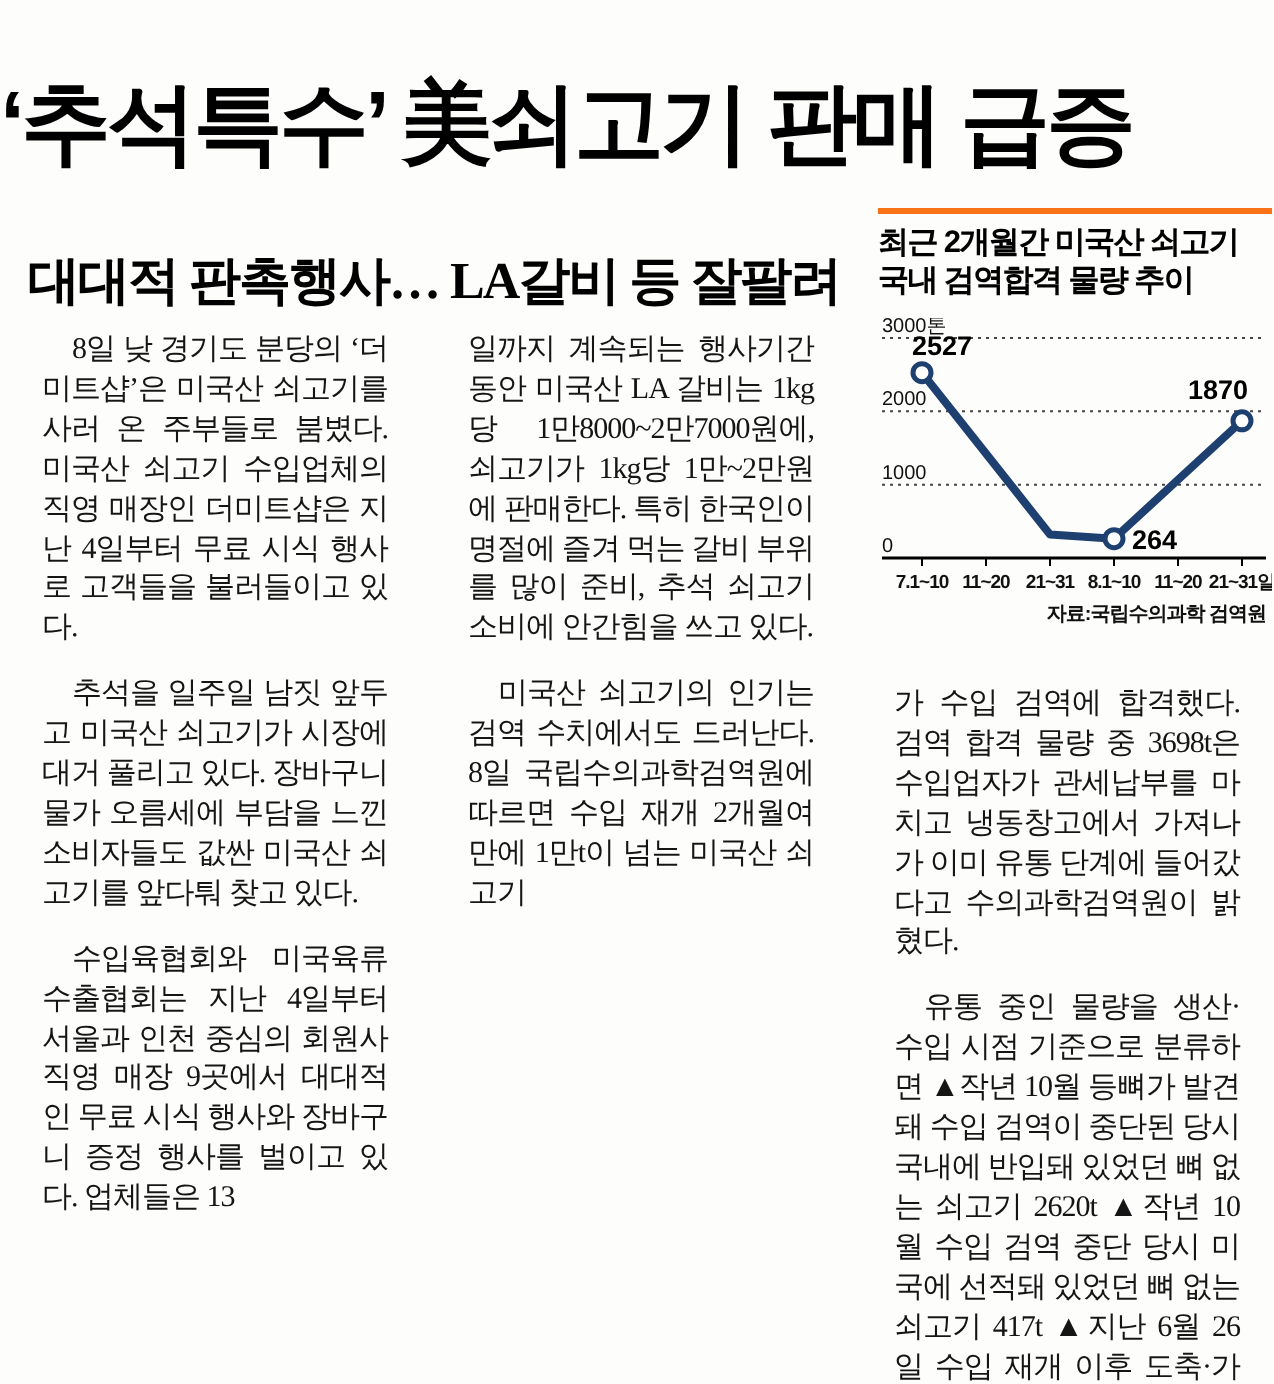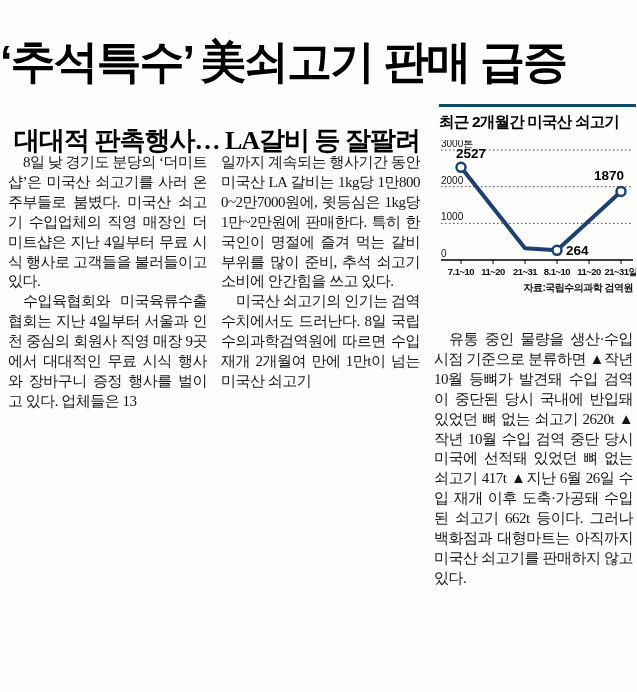--- a/index.html
+++ b/index.html
@@ -16,28 +16,28 @@
   }
   .subheadline{
     position:absolute;top:101px;left:14px;width:410px;
     font-weight:700;font-size:26px;letter-spacing:-1px;color:#000;
   }
   .col{
     position:absolute;width:199px;top:153px;
     font-size:15px;line-height:19.9px;text-align:justify;
     word-break:break-all;letter-spacing:-0.5px;color:#151515;
   }
-  .col p{margin:0;text-indent:1em;}
+  .col p{margin:13px;text-indent:1em;}
   .col p.noindent{text-indent:0;}
   #col1{left:8px;}
   #col2{left:221px;}
   #col3{left:434px;top:330px;}
   .chart-panel{
     position:absolute;left:439px;top:104px;width:197px;
-    border-top:3px solid #0c4a6e;padding-top:5px;
+    border-top:3px solid #f97316;padding-top:5px;
     font-family:"Liberation Sans","DejaVu Sans",sans-serif;
   }
   .chart-title{
     font-weight:800;font-size:15.5px;line-height:19px;
     letter-spacing:-0.8px;color:#000;
   }
   .chart-svg-wrap{margin-top:9px;}
   svg text{font-family:"Liberation Sans","DejaVu Sans",sans-serif;}
 </style>
 </head>
@@ -45,20 +45,21 @@
 
 <div>
 
   <h1 class="headline">‘추석특수’ 美쇠고기 판매 급증</h1>
 
   <h2 class="subheadline">대대적 판촉행사… LA갈비 등 잘팔려</h2>
 
   <div class="chart-panel">
     <div class="chart-title">
       <div>최근 2개월간 미국산 쇠고기</div>
+      <div>국내 검역합격 물량 추이</div>
     </div>
     <div class="chart-svg-wrap">
       <svg width="197" height="156" viewBox="0 0 197 156">
           <line x1="2" y1="10" x2="194" y2="10" stroke="#444" stroke-width="1" stroke-dasharray="1.5 2.5"></line>
           <text x="2" y="7" font-size="10" fill="#111">3000톤</text>
           <line x1="2" y1="46.66666666666667" x2="194" y2="46.66666666666667" stroke="#444" stroke-width="1" stroke-dasharray="1.5 2.5"></line>
           <text x="2" y="43.66666666666667" font-size="10" fill="#111">2000</text>
           <line x1="2" y1="83.33333333333334" x2="194" y2="83.33333333333334" stroke="#444" stroke-width="1" stroke-dasharray="1.5 2.5"></line>
           <text x="2" y="80.33333333333334" font-size="10" fill="#111">1000</text>
           <text x="2" y="117" font-size="10" fill="#111">0</text>
@@ -82,23 +83,25 @@
           <text x="127" y="115.32" font-size="13.5" font-weight="800" text-anchor="start" fill="#000">264</text>
           <circle cx="182" cy="51.43333333333334" r="4.5" fill="#fff" stroke="#1e4070" stroke-width="2.5"></circle>
           <text x="170" y="40.43333333333334" font-size="13.5" font-weight="800" text-anchor="middle" fill="#000">1870</text>
           <text x="194" y="151" font-size="10" text-anchor="end" fill="#111" font-weight="700" letter-spacing="-0.5">자료:국립수의과학 검역원</text>
         </svg>
     </div>
   </div>
 
   <div class="col" id="col1">
       <p>8일 낮 경기도 분당의 ‘더미트샵’은 미국산 쇠고기를 사러 온 주부들로 붐볐다. 미국산 쇠고기 수입업체의 직영 매장인 더미트샵은 지난 4일부터 무료 시식 행사로 고객들을 불러들이고 있다.</p>
+      <p>추석을 일주일 남짓 앞두고 미국산 쇠고기가 시장에 대거 풀리고 있다. 장바구니 물가 오름세에 부담을 느낀 소비자들도 값싼 미국산 쇠고기를 앞다퉈 찾고 있다.</p>
       <p>수입육협회와 미국육류수출협회는 지난 4일부터 서울과 인천 중심의 회원사 직영 매장 9곳에서 대대적인 무료 시식 행사와 장바구니 증정 행사를 벌이고 있다. 업체들은 13</p>
     </div>
   <div class="col" id="col2">
-      <p class="noindent">일까지 계속되는 행사기간 동안 미국산 LA 갈비는 1kg당 1만8000~2만7000원에, 윗등심은 1kg당 1만~2만원에 판매한다. 특히 한국인이 명절에 즐겨 먹는 갈비 부위를 많이 준비, 추석 쇠고기 소비에 안간힘을 쓰고 있다.</p>
+      <p class="noindent">일까지 계속되는 행사기간 동안 미국산 LA 갈비는 1kg당 1만8000~2만7000원에, 쇠고기가 1kg당 1만~2만원에 판매한다. 특히 한국인이 명절에 즐겨 먹는 갈비 부위를 많이 준비, 추석 쇠고기 소비에 안간힘을 쓰고 있다.</p>
       <p>미국산 쇠고기의 인기는 검역 수치에서도 드러난다. 8일 국립수의과학검역원에 따르면 수입 재개 2개월여 만에 1만t이 넘는 미국산 쇠고기</p>
     </div>
   <div class="col" id="col3">
+    <p class="noindent">가 수입 검역에 합격했다. 검역 합격 물량 중 3698t은 수입업자가 관세납부를 마치고 냉동창고에서 가져나가 이미 유통 단계에 들어갔다고 수의과학검역원이 밝혔다.</p>
       <p>유통 중인 물량을 생산·수입 시점 기준으로 분류하면 ▲작년 10월 등뼈가 발견돼 수입 검역이 중단된 당시 국내에 반입돼 있었던 뼈 없는 쇠고기 2620t ▲작년 10월 수입 검역 중단 당시 미국에 선적돼 있었던 뼈 없는 쇠고기 417t ▲지난 6월 26일 수입 재개 이후 도축·가공돼 수입된 쇠고기 662t 등이다. 그러나 백화점과 대형마트는 아직까지 미국산 쇠고기를 판매하지 않고 있다.</p>
   </div>
 
 </div>
 
 </body></html>

